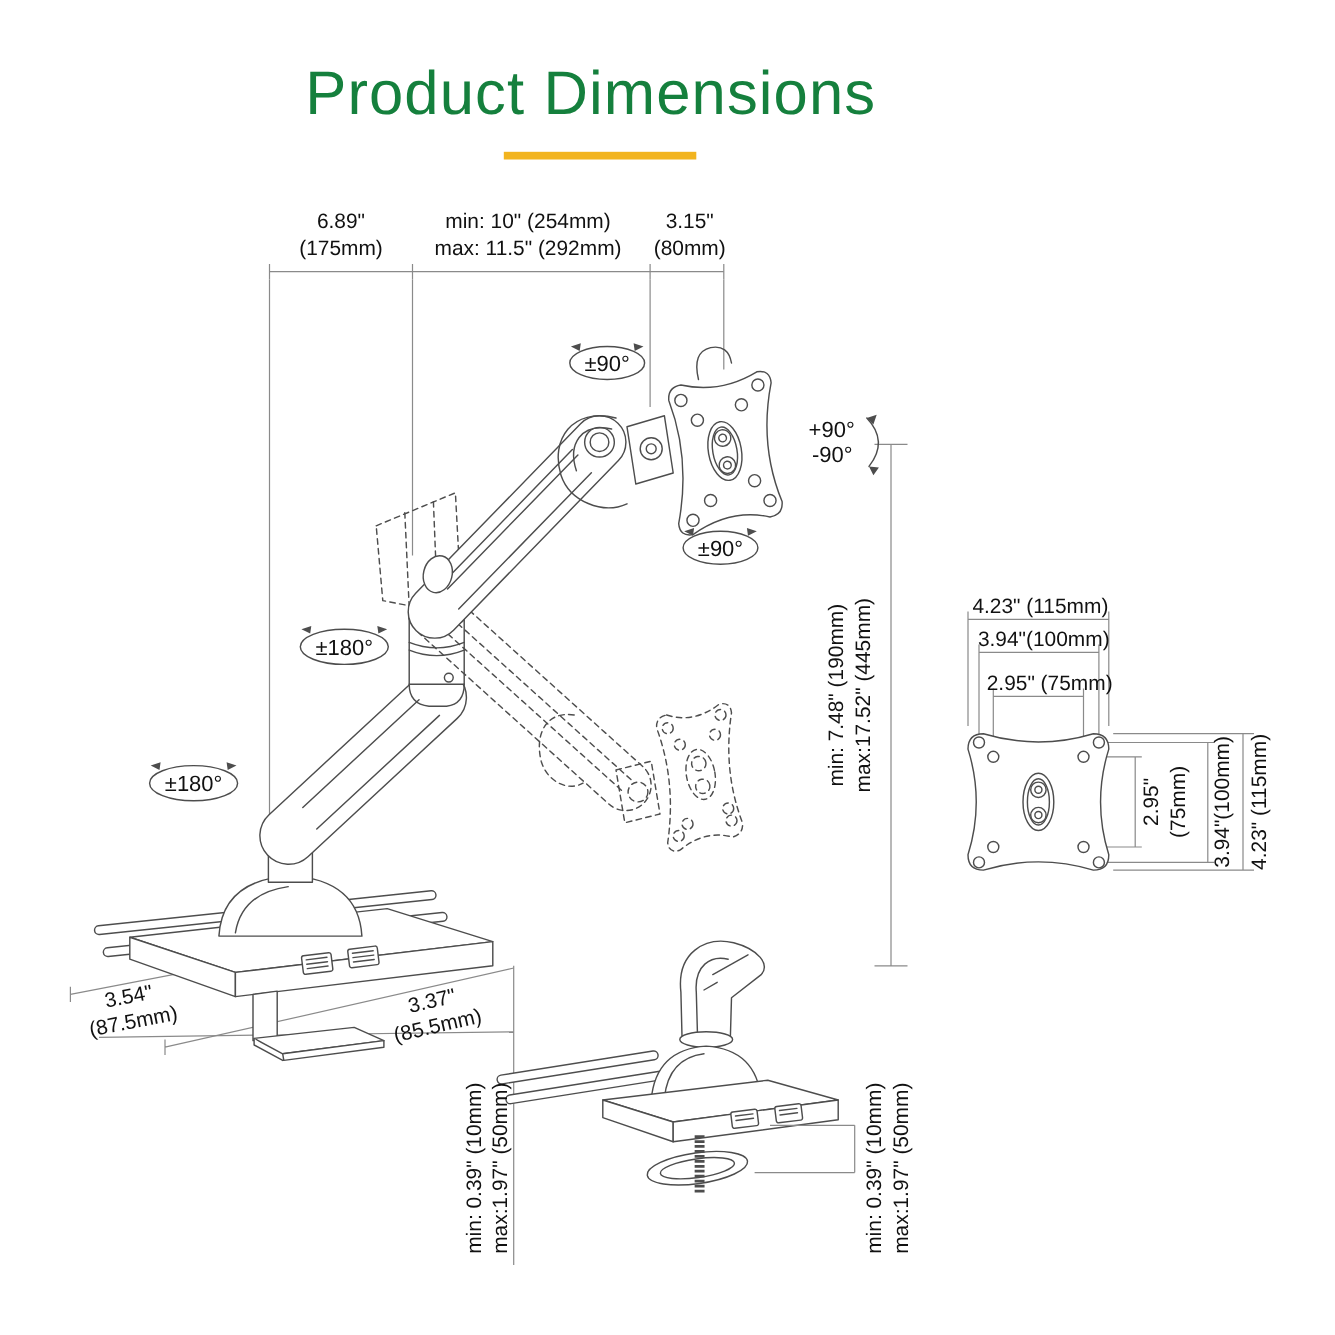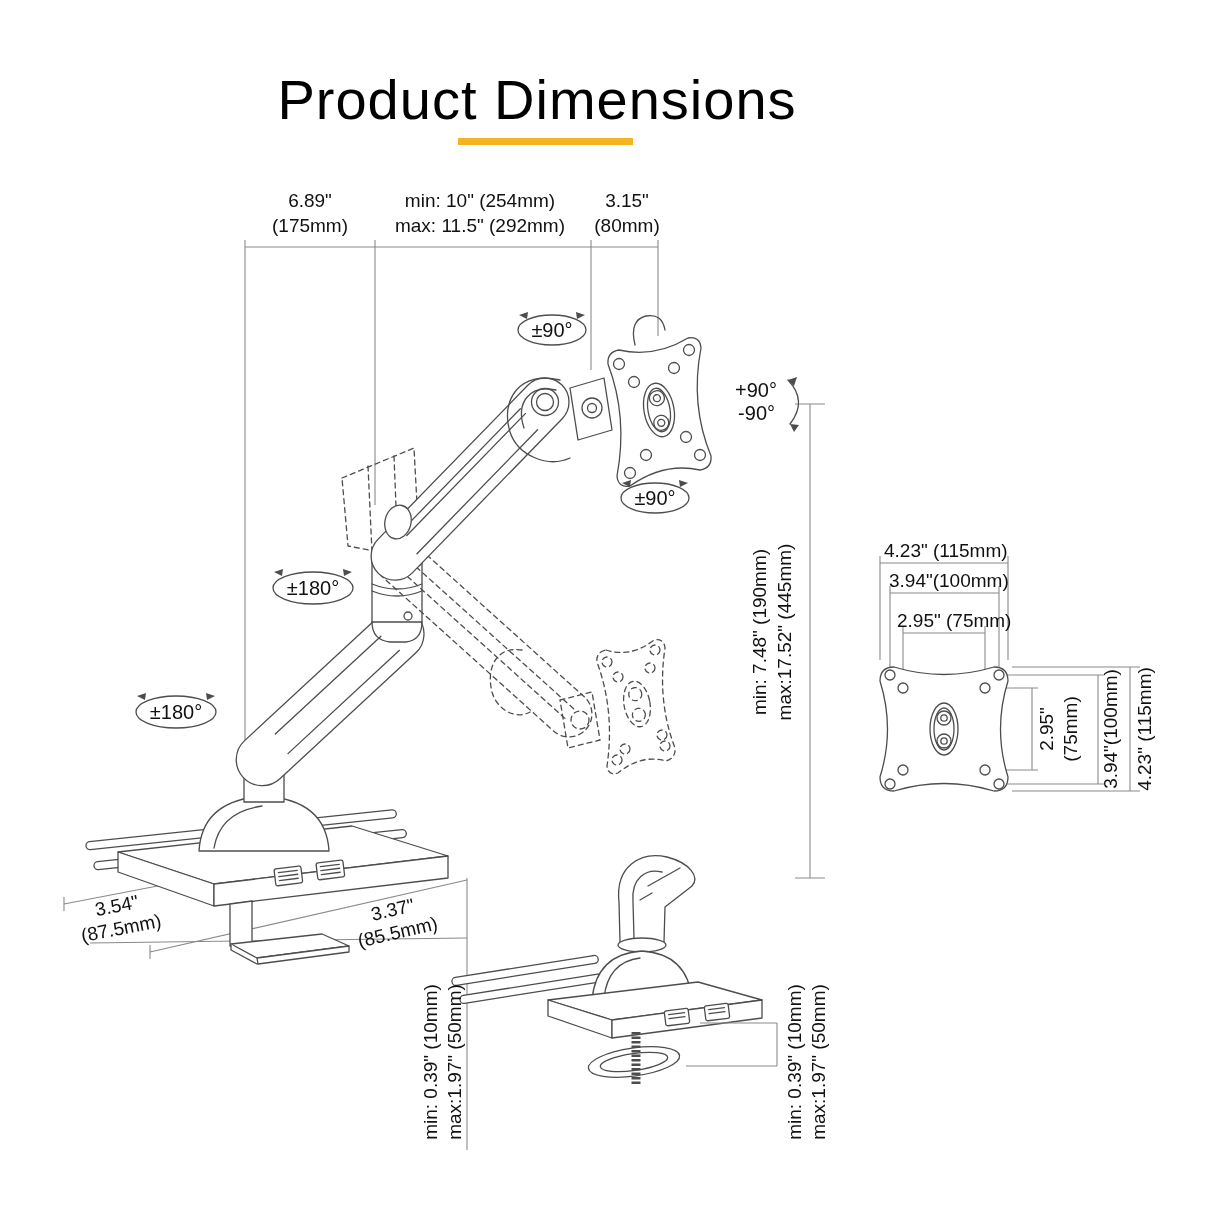--- a/index.html
+++ b/index.html
@@ -1,19 +1,19 @@
 <!DOCTYPE html>
 <html><head>
 <meta charset="utf-8">
 <style>
   html,body{margin:0;padding:0;background:#fff;}
   #stage{position:relative;width:1214px;height:1214px;background:#fff;overflow:hidden;
          font-family:"Liberation Sans",sans-serif;}
   #page-title{position:absolute;left:537px;top:52px;transform:translateX(-50%);
-              font-size:56px;font-weight:300;color:#000000;letter-spacing:1px;white-space:nowrap;margin-top:15px;}
+              font-size:56px;font-weight:300;color:#15803d;letter-spacing:1px;white-space:nowrap;}
   #accent-bar{position:absolute;left:458px;top:138px;width:175px;height:7px;background:#F2B41F;}
   svg{position:absolute;left:0;top:0;}
   .ln{stroke:#4D4D4D;stroke-width:1.3;fill:none;stroke-linejoin:round;stroke-linecap:round;}
   .lnw{stroke:#4D4D4D;stroke-width:1.3;fill:#fff;stroke-linejoin:round;stroke-linecap:round;}
   .dash{stroke-dasharray:5 4;}
   .dim{stroke:#8A8A8A;stroke-width:1.1;fill:none;}
   .lbl{font-family:"Liberation Sans",sans-serif;font-size:19px;fill:#111;}
   .rot{font-family:"Liberation Sans",sans-serif;font-size:20px;fill:#111;}
 </style>
 </head>

